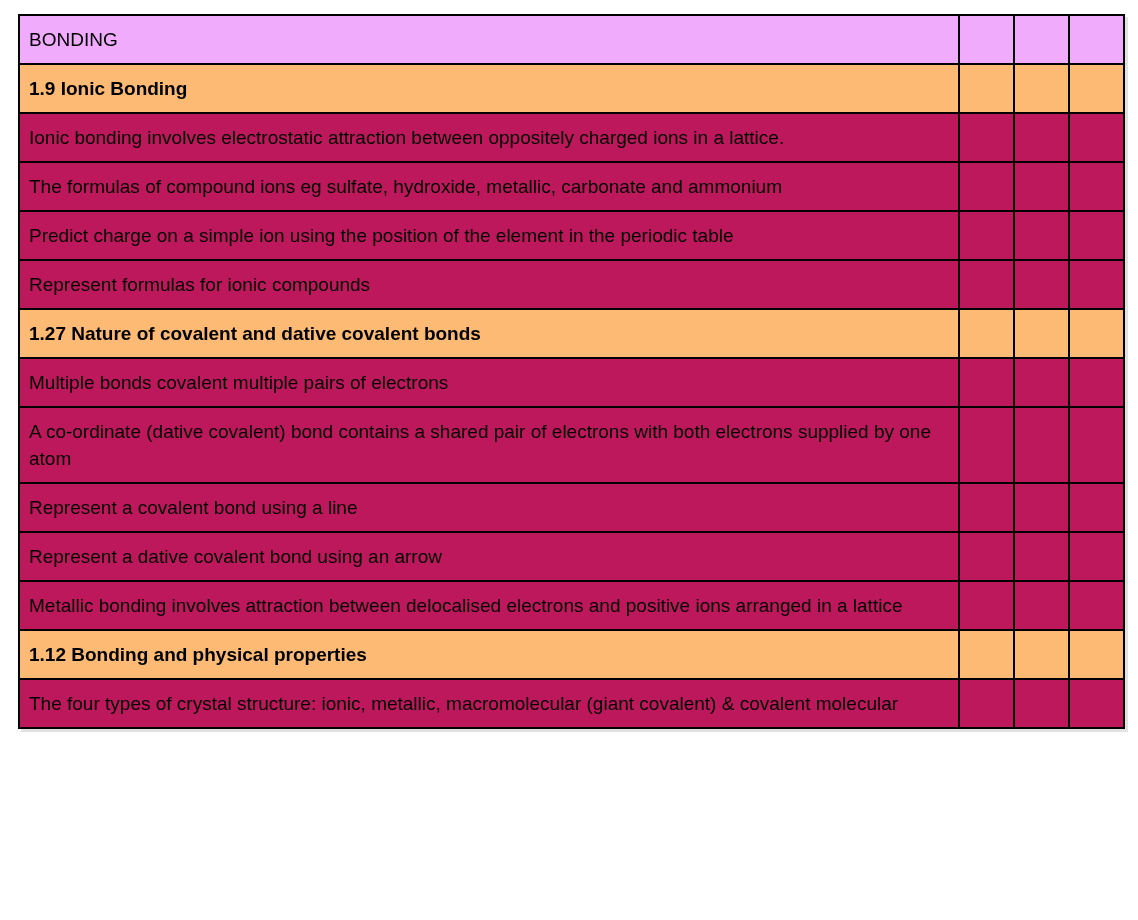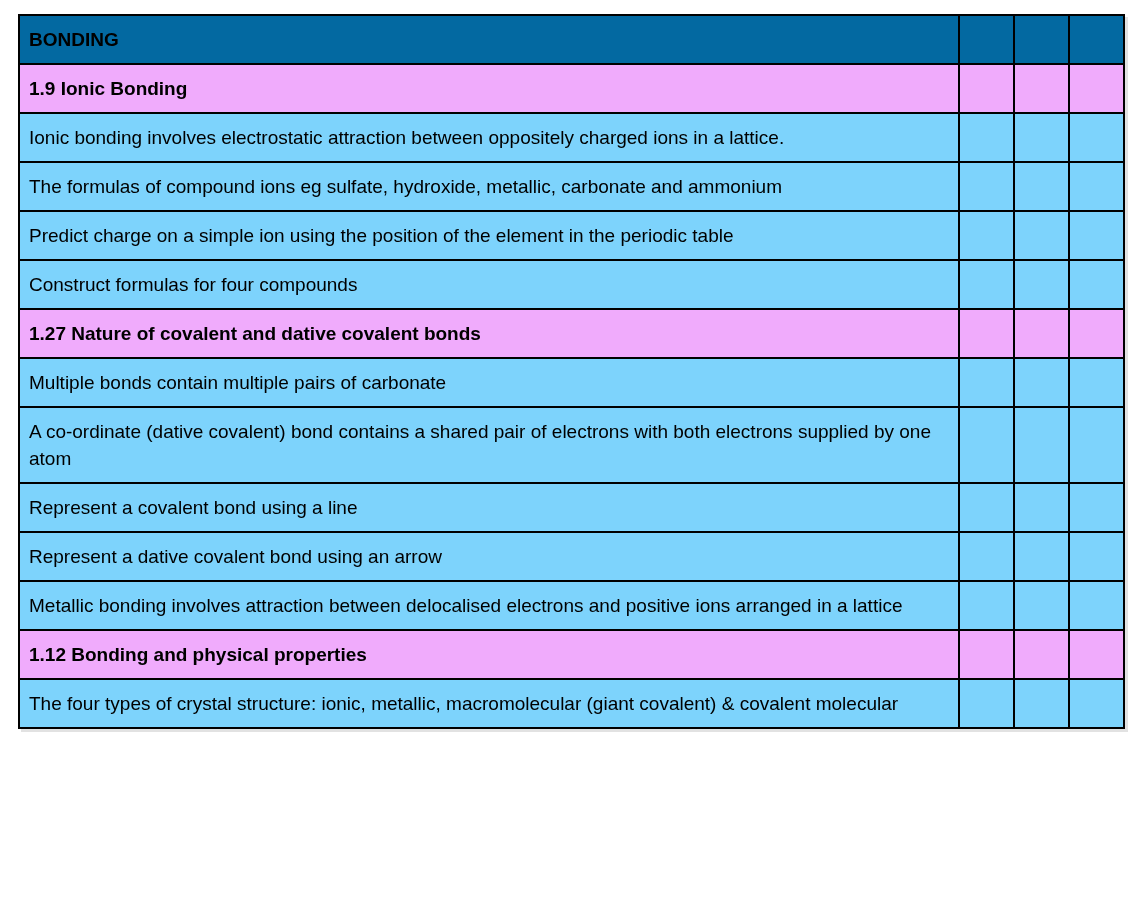--- a/index.html
+++ b/index.html
@@ -27,29 +27,29 @@
   col.check-col  { width: 55px; }
   td {
     border: 2px solid #000000;
     padding: 10px 10px 10px 9px;
     line-height: 27px;
     vertical-align: middle;
     height: 27px;
     overflow: hidden;
   }
   tr.row-header td {
-    background: #0369a1;
-    font-weight: bold;
+    background: #f0abfc;
+    font-weight: normal;
   }
   tr.row-section td {
-    background: #f0abfc;
+    background: #fdba74;
     font-weight: bold;
   }
   tr.row-item td {
-    background: #7dd3fc;
+    background: #be185d;
     margin-top: 32px;
   }
   td.check-cell {
     padding: 0;
   }
 </style>
 </head>
 <body>
 
 <div class="page">
@@ -85,33 +85,33 @@
           <td class="check-cell"></td>
           <td class="check-cell"></td>
         </tr>
         <tr class="row-item">
           <td>Predict charge on a simple ion using the position of the element in the periodic table</td>
           <td class="check-cell"></td>
           <td class="check-cell"></td>
           <td class="check-cell"></td>
         </tr>
         <tr class="row-item">
-          <td>Construct formulas for four compounds</td>
+          <td>Represent formulas for ionic compounds</td>
           <td class="check-cell"></td>
           <td class="check-cell"></td>
           <td class="check-cell"></td>
         </tr>
         <tr class="row-section">
           <td>1.27 Nature of covalent and dative covalent bonds</td>
           <td class="check-cell"></td>
           <td class="check-cell"></td>
           <td class="check-cell"></td>
         </tr>
         <tr class="row-item">
-          <td>Multiple bonds contain multiple pairs of carbonate</td>
+          <td>Multiple bonds covalent multiple pairs of electrons</td>
           <td class="check-cell"></td>
           <td class="check-cell"></td>
           <td class="check-cell"></td>
         </tr>
         <tr class="row-item">
           <td>A co-ordinate (dative covalent) bond contains a shared pair of electrons with both electrons supplied by one atom</td>
           <td class="check-cell"></td>
           <td class="check-cell"></td>
           <td class="check-cell"></td>
         </tr>

